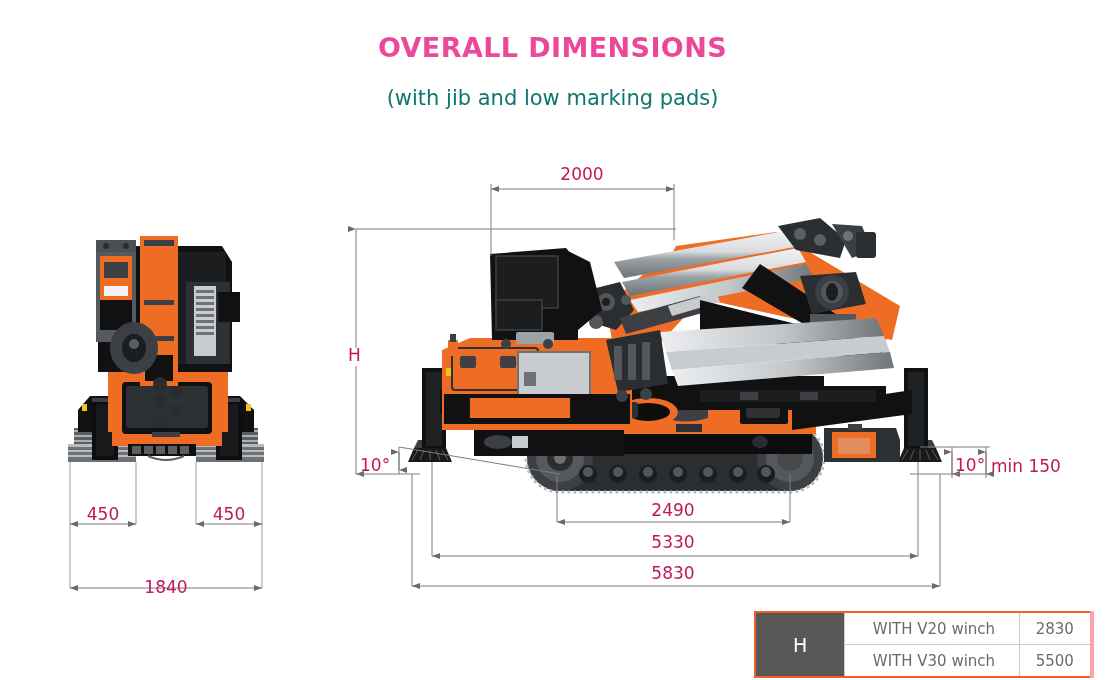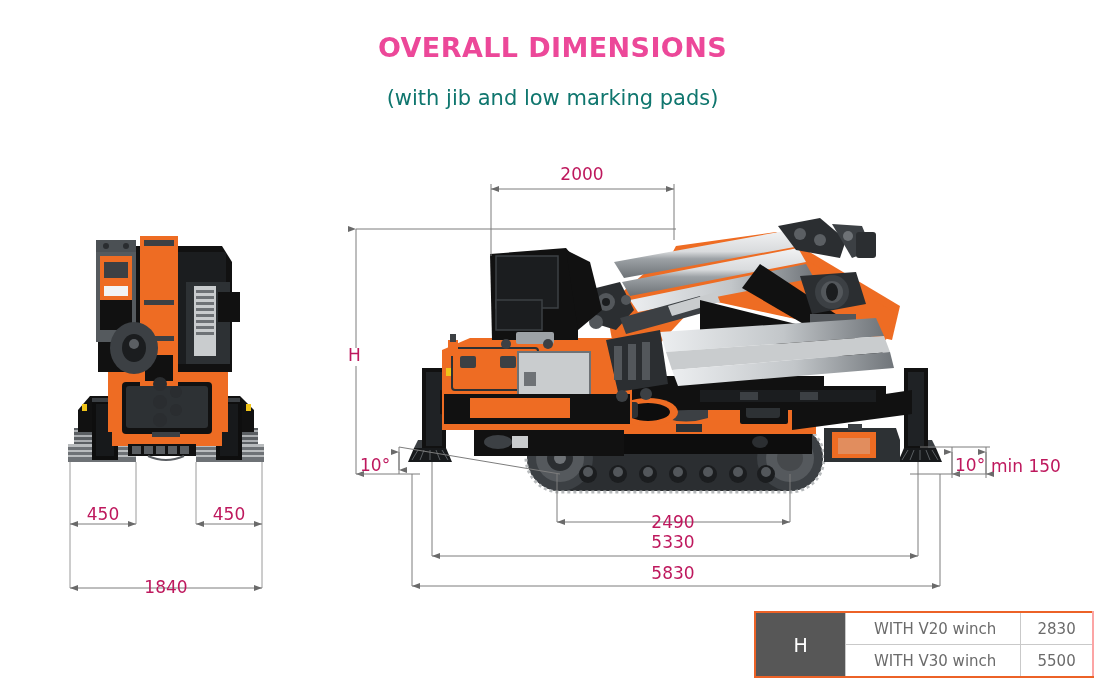--- a/index.html
+++ b/index.html
@@ -26,21 +26,21 @@
   }
   #spec-table td{border:1px solid #c9c9c9;padding:0;height:31px;}
   #spec-table .h-cell{
     background:#575757;color:#ffffff;width:92px;text-align:center;
     font-size:19px;border:2px solid #ec6227;border-right:1px solid #c9c9c9;
   }
   #spec-table .lbl{width:175px;text-align:center;padding-left:4px;}
   #spec-table .val{width:72px;text-align:center;}
   #spec-table tr:first-child .lbl,#spec-table tr:first-child .val{border-top:2px solid #ec6227;}
   #spec-table tr:last-child .lbl,#spec-table tr:last-child .val{border-bottom:2px solid #ec6227;}
-  #spec-table .val{border-right:2px solid #fca5a5;margin-top:8px;}
+  #spec-table .val{border-right:4px solid #fca5a5;margin-top:8px;}
 </style>
 </head>
 <body>
 
 <div id="title">OVERALL DIMENSIONS</div>
 <div id="subtitle">(with jib and low marking pads)</div>
 
 <svg class="canvas" viewBox="0 0 1105 680" xmlns="http://www.w3.org/2000/svg">
   <defs>
     <marker id="ar" markerWidth="9" markerHeight="9" refX="8" refY="3" orient="auto">
@@ -393,21 +393,21 @@
     <line x1="412" y1="586" x2="940" y2="586" marker-start="url(#al)" marker-end="url(#ar)"></line>
   </g>
 </svg>
 
 <div class="dimtext c" style="left:103px;top:524px;transform:translate(-50%,-100%);">450</div>
 <div class="dimtext c" style="left:229px;top:524px;transform:translate(-50%,-100%);">450</div>
 <div class="dimtext c" style="left:166px;top:597px;transform:translate(-50%,-100%);">1840</div>
 
 <div class="dimtext c" style="left:582px;top:184px;transform:translate(-50%,-100%);">2000</div>
 <div class="dimtext" style="left:348px;top:345px;">H</div>
-<div class="dimtext c" style="left:673px;top:520px;transform:translate(-50%,-100%);margin-top:12px;">2490</div>
+<div class="dimtext c" style="left:673px;top:520px;transform:translate(-50%,-100%);">2490</div>
 <div class="dimtext c" style="left:673px;top:552px;transform:translate(-50%,-100%);">5330</div>
 <div class="dimtext c" style="left:673px;top:583px;transform:translate(-50%,-100%);text-align:right;">5830</div>
 
 <div class="dimtext" style="left:360px;top:455px;">10°</div>
 <div class="dimtext" style="left:955px;top:455px;">10°</div>
 <div class="dimtext" style="left:991px;top:456px;">min 150</div>
 
 <table id="spec-table">
   <tbody>
       <tr>

